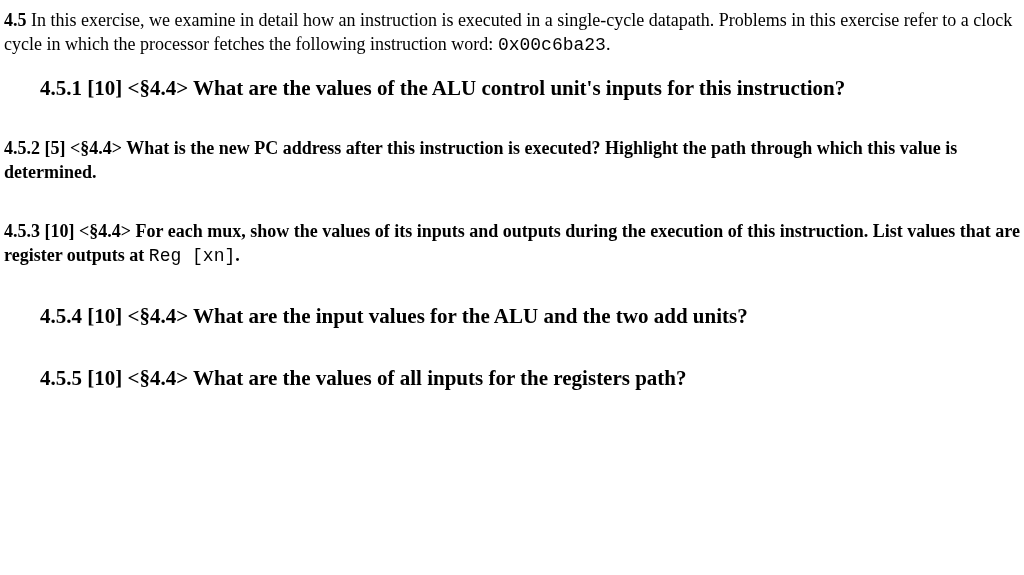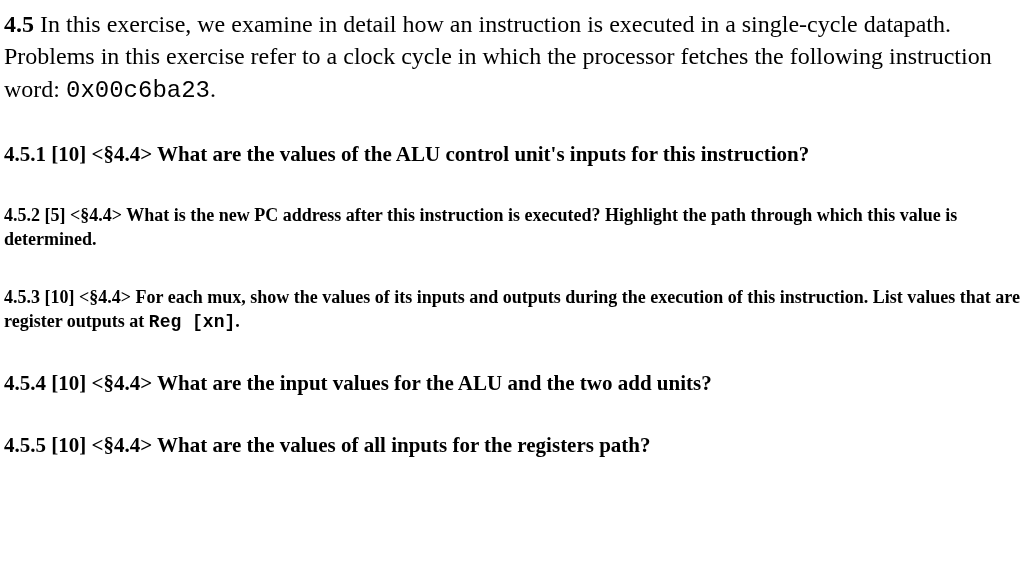--- a/index.html
+++ b/index.html
@@ -6,47 +6,48 @@
       font-family: Georgia, 'Times New Roman', serif;
       color: #000;
       background: #fff;
       margin: 0;
       padding: 8px 4px;
       width: 1024px;
       box-sizing: border-box;
       line-height: 1.35;
     }
     .intro {
-      font-size: 24px;
-      margin-bottom: 33px;
+      font-size: 18px;
+      margin-bottom: 16px;
     }
     .intro .bold {
       font-weight: bold;
     }
     .mono {
       font-family: 'Courier New', Consolas, monospace;
     }
     .question {
       font-size: 21px;
       font-weight: bold;
       margin-top: 34px;
       margin-bottom: 34px;
+      margin-left: 36px;
     }
     .question.q1 {
       margin-top: 14px;
     }
     .question-sub {
       font-size: 18px;
       font-weight: bold;
       margin-top: 17px;
       margin-bottom: 34px;
     }
     .reg-mono {
       font-family: 'Courier New', Consolas, monospace;
-      font-weight: bold;
+      font-weight: normal;
     }
   </style>
 </head>
 <body>
 
 <div class="intro">
   <span class="bold">4.5</span><span> In this exercise, we examine in detail how an instruction is executed in a single-cycle datapath. Problems in this exercise refer to a clock cycle in which the processor fetches the following instruction word: </span><span class="mono">0x00c6ba23</span><span>.</span>
 </div>
 
 <div class="question q1">

